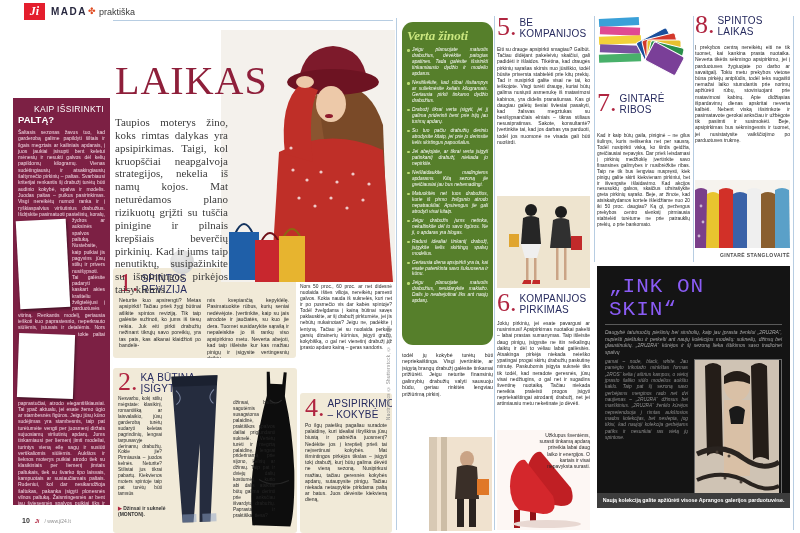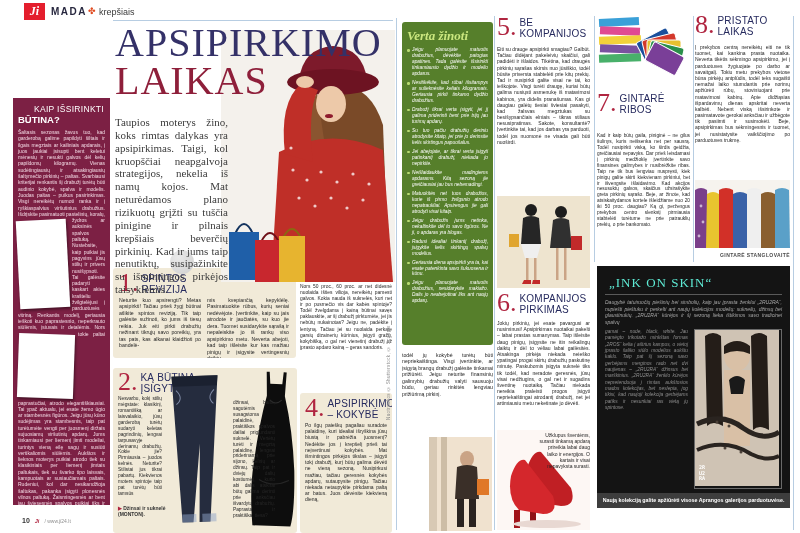--- a/index.html
+++ b/index.html
@@ -60,21 +60,21 @@
   .dress{left:250px;top:370px;width:48px;height:160px;transform:rotate(2deg);z-index:1;}
   .caption{left:118px;top:505px;width:70px;font-size:5px;font-weight:bold;color:#333;z-index:3;}
   .cap-marker{color:#b02540;}
   .s4{left:300px;top:393px;width:92px;height:140px;padding:4px 5px;overflow:hidden;}
   .s4 .bt{font-size:5px;margin-top:2px;}
   
   .vrule{width:1px;background:#b7cde2;}
   .credit-vert{left:386px;top:250px;height:170px;writing-mode:vertical-rl;transform:rotate(180deg);
                font-size:4.5px;color:#8f8f8f;letter-spacing:.4px;}
   
-  .verta{left:402px;top:22px;width:91px;height:323px;background:#567f2b;border-radius:3px;
+  .verta{left:402px;top:22px;width:91px;height:323px;background:#567f2b;border-radius:11px;
          padding:6px 5px;box-sizing:border-box;overflow:hidden;}
   .verta-title{font-family:"Liberation Serif",serif;font-style:italic;font-weight:bold;
                font-size:13px;color:#cbe77f;margin-bottom:3px;}
   .verta ul{margin:0;padding:0;list-style:none;}
   .verta li{font-size:4.8px;line-height:1.25;color:#fff;font-style:italic;margin-bottom:3px;
             padding-left:5px;position:relative;text-align:justify;}
   .verta li::before{content:"";position:absolute;left:0;top:2px;width:2.6px;height:2.6px;
             border-radius:50%;background:#b9db72;}
   .s4cont{left:402px;top:352px;width:91px;font-size:5.2px;}
   .fitting{left:429px;top:437px;width:63px;height:94px;}
@@ -93,21 +93,21 @@
   .s8h{left:695px;top:14px;width:95px;}
   .s8b{left:695px;top:44px;width:95px;font-size:5px;}
   .clothes{left:695px;top:180px;width:95px;height:68px;}
   .byline{left:660px;top:252px;width:130px;text-align:right;font-size:5px;font-weight:bold;
           color:#4a4a4a;letter-spacing:.4px;}
   
   .ad{left:597px;top:266px;width:193px;height:242px;background:#141414;box-sizing:border-box;
       padding:7px 8px 18px 8px;color:#ddd;overflow:hidden;}
   .ad-h1{font-size:8px;color:#e8e8e8;letter-spacing:.5px;}
   .ad-brand{font-family:"Liberation Serif",serif;font-weight:bold;font-size:10.5px;color:#fff;}
-  .ad-coll{font-family:Liberation Serif, serif;font-size:13px;color:#5eead4;letter-spacing:1px;
+  .ad-coll{font-family:Liberation Mono, monospace;font-size:21px;color:#8b5cf6;letter-spacing:1px;
            margin:2px 0 3px 4px;}
   .ad hr{border:none;border-top:1px solid #5a5a5a;margin:0 0 4px 0;}
   .ad-intro{margin:0 0 4px 0;font-size:5px;line-height:1.3;color:#a9a9a9;font-style:italic;text-align:justify;}
   .ad-cols{display:flex;gap:6px;}
   .ad-left{margin:0;flex:1;font-size:4.8px;line-height:1.32;color:#8f8f8f;font-style:italic;text-align:justify;}
   .ad-photo{position:relative;width:86px;height:158px;border:1px solid #6a6a6a;flex:none;}
   .ad-logo{position:absolute;left:4px;bottom:6px;font-family:"DejaVu Sans Mono",monospace;
            font-size:5px;line-height:1.15;color:#fff;font-weight:bold;}
   .ad-strip{position:absolute;left:0;bottom:0;width:100%;height:15px;background:#3d3d3d;
             color:#fff;font-size:5.3px;font-weight:bold;line-height:15px;text-align:center;}
@@ -118,36 +118,35 @@
   .f-site{font-size:5px;color:#8f8f8f;}
 </style>
 </head>
 <body>
 
 <div class="page">
 
   <div class="abs logo-box">Ji</div>
   <div class="abs hdr-section">MADA</div>
   <div class="abs hdr-icon">✤</div>
-  <div class="abs hdr-sub">krepšiais</div>
+  <div class="abs hdr-sub">praktiška</div>
   <div class="abs top-rule"></div>
 
   <div class="abs sidebar">
     <div class="sb-k1">KAIP IŠSIRINKTI</div>
-    <div class="sb-k2">BŪTINA?</div>
+    <div class="sb-k2">PALTĄ?</div>
     <div class="sb-flow">
       <span>Šaltasis sezonas žavus tuo, kad garderobą galime papildyti šiltais ir ilgais megztais ar kailiniais apdarais, į juos jaukiai įsisupti bent keletui mėnesių ir nesukti galvos dėl kelių papildomų kilogramų. Vienas sudėtingiausių ir atsakingiausių šaltymečio pirkinių – paltas. Svarbiausi kriterijai renkantis šį drabužį turėtų būti audinio kokybė, spalva ir modelis. Juodas paltas – puikus pasirinkimas. Visgi nereikėtų numoti ranka ir į ryškiaspalvius viršutinius drabužius. Išdrįskite pasimatuoti pastelinių, koralų,</span>
       <span class="sb-ph sb-ph1"><span class="sb-img1"></span></span>
       <span>žydros ar auksinės spalvos paltuką. Nustebsite, kaip puikiai jis pagyvins jūsų stilių ir privers nusišypsoti. Tai galėsite padaryti kaskart akies krašteliu žvilgtelėjusi į parduotuvės vitriną. Renkantis modelį, geriausia ieškoti kuo paprastesnio, neperkrauto siūlėmis, įsiuvais ir detalėmis.</span>
       <span class="sb-ph sb-ph2"><span class="sb-img2"></span></span>
       <span>Nors tokie paltai paprastučiai, atrodo elegantiškiausiai. Tai ypač aktualu, jei esate žemo ūgio ar stambesnės figūros. Jeigu jūsų kūno sudėjimas yra stambesnis, taip pat turėtumėte vengti per juosmenį diržais sujuosiamų viršutinių apdarų. Jums tinkamiausi per liemenį įimti modeliai, turintys vieną eilę sagų ir susiūti vertikaliomis siūlėmis. Aukštos ir lieknos moterys puikiai atrodo tiek su klasikiniais per liemenį įimtais paltukais, tiek su švarko tipo laisvais, kampuotais ar susiaučiamais paltais. Rudeniui, kol dar nesikandžioja šaltukas, pakanka įsigyti plonesnės vilnos paltuką. Žaismingesnės ar bent jau šviesesnės spalvos puikiai tiks ir ankstyvą pavasarį. Žiemai geriausia dairytis šilto palto su apykakle. Jeigu renkatės modelį be jos, būtina skirti laiko tinkamo šaliko paieškoms.</span>
     </div>
   </div>
 
-  <div class="abs title1">APSIPIRKIMO</div>
   <div class="abs title2">LAIKAS</div>
   <div class="abs intro jtxt">Taupios moterys žino, koks rimtas dalykas yra apsipirkimas. Taigi, kol kruopščiai neapgalvoja strategijos, nekelia iš namų kojos. Mat neturėdamos plano rizikuotų grįžti su tuščia pinigine ir pilnais krepšiais beverčių pirkinių. Kad ir jums taip nenutiktų, susipažinkite su išmintingos pirkėjos taisyklėmis.</div>
 
   <div class="abs main-photo">
     <svg width="174" height="252" viewBox="0 0 174 252">
       <rect width="174" height="252" fill="#f4f1ec"></rect>
       <path d="M98 62 Q145 42 162 95 L168 252 L78 252 Z" fill="#7a4a28"></path>
       <path d="M96 62 Q80 95 84 155 L98 252 L124 252 Z" fill="#8a5530"></path>
       <path d="M78 50 Q82 18 112 16 Q142 18 146 50 Z" fill="#7d1a2b"></path>
       <ellipse cx="112" cy="52" rx="46" ry="13" fill="#6d1322"></ellipse>
@@ -337,21 +336,21 @@
     </svg>
   </div>
   <div class="abs s7h sec-head">
     <span class="sec-num">7.</span>
     <span class="sec-title" style="width:52px">GINTARĖ RIBOS</span>
   </div>
   <div class="abs s7b bt">Kad ir kaip būtų gaila, piniginė – ne gilus šulinys, kuris neišsenka net per sausrą. Todėl nusipirkti viską, ko širdis geidžia, greičiausiai nepavyks. Dar prieš leisdamasi į pirkinių medžioklę įvertinkite savo finansines galimybes ir nusibrėžkite ribas. Taip ne tik bus lengviau nuspręsti, kiek pinigų galite skirti kiekvienam pirkiniui, bet ir išvengsite išlaidavimo. Kad akcijos nesusuktų galvos, skaičius užsirašykite greta pirkinių sąrašo. Beje, ar žinote, kad atsiskaitydamos kortele išleidžiame nuo 20 iki 50 proc. daugiau? Ką gi, peržengus prekybos centro slenkstį pirmiausia stabtelėti turėtume ne prie patrauklių prekių, o prie bankomato.</div>
 
   <div class="abs s8h sec-head">
     <span class="sec-num">8.</span>
-    <span class="sec-title" style="width:60px">PRISTATO LAIKAS</span>
+    <span class="sec-title" style="width:60px">SPINTOS LAIKAS</span>
   </div>
   <div class="abs s8b bt">Į prekybos centrą nereikėtų eiti ne tik tuomet, kai kankina prasta nuotaika. Neverta tikėtis sėkmingo apsipirkimo, jei į parduotuves žygiuojate po darbo ar savaitgalį. Tokiu metu prekybos vietose būna pirkėjų antplūdis, todėl teks sugaišti nemažai laiko stumdantis prie norimų apžiūrėti rūbų, stoviniuojant prie matavimosi kabinų. Apie didžiąsias išpardavimų dienas apskritai neverta kalbėti. Nebent viską išsirinkote ir pasimatavote gerokai anksčiau ir užbėgote tik pasiimti ir susimokėti. Beje, apsipirkimas bus sėkmingesnis ir tuomet, jei nusistatysite vaikščiojimo po parduotuves trukmę.</div>
   <div class="abs clothes">
     <svg width="95" height="68" viewBox="0 0 95 68">
       <rect width="95" height="68" fill="#f6f3ee"></rect>
       <path d="M0 10 Q6 6 12 10 L14 68 L-2 68 Z" fill="#7a3f8a"></path>
       <path d="M12 14 Q18 10 24 14 L27 68 L11 68 Z" fill="#e8c42f"></path>
       <path d="M24 10 Q31 6 38 10 L41 68 L24 68 Z" fill="#d23028"></path>
       <path d="M38 14 Q45 10 52 14 L55 68 L38 68 Z" fill="#3a62a8"></path>
       <path d="M52 10 Q59 6 66 10 L69 68 L52 68 Z" fill="#efefef"></path>

